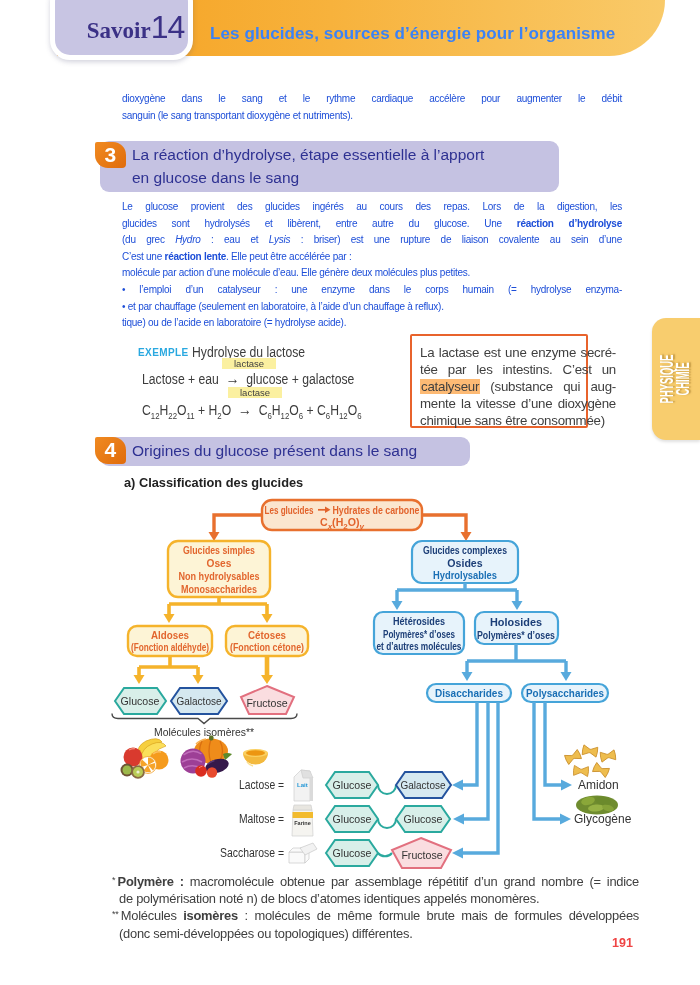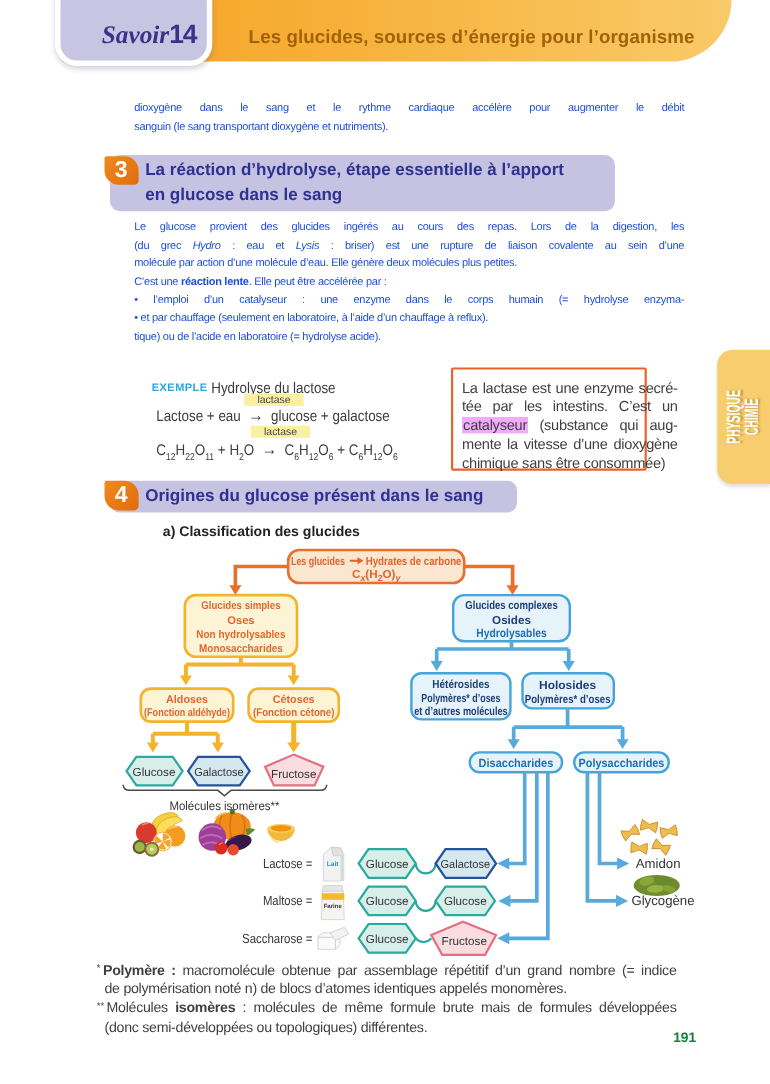--- a/index.html
+++ b/index.html
@@ -3,35 +3,35 @@
 <meta charset="utf-8">
 <title>Savoir 14</title>
 <style>
   html,body{margin:0;padding:0;}
   body{width:700px;height:985px;position:relative;background:#fff;
        font-family:"Liberation Sans",sans-serif;color:#3f3f3f;overflow:hidden;}
   .abs{position:absolute;}
   
   .banner{left:57px;top:0;width:608px;height:56px;border-radius:0 0 60px 0;
           background:linear-gradient(90deg,#f5a01f 0%,#f7b23c 45%,#f9ca69 100%);}
-  .banner-title{left:210px;top:24px;font-size:17px;font-weight:bold;color:#a16207;letter-spacing:.1px;margin-left:16px;}
+  .banner-title{left:210px;top:24px;font-size:17px;font-weight:bold;color:#3b82f6;letter-spacing:.1px;}
   .badge{left:50px;top:-18px;width:133px;height:68px;background:#c8c5e3;border:5px solid #fff;
          border-radius:20px;box-shadow:0 2px 5px rgba(80,80,120,.25);}
   .badge-inner{position:absolute;left:14px;bottom:9px;width:100%;text-align:center;color:#3b3186;white-space:nowrap;}
-  .savoir{font-family:"Liberation Serif",serif;font-style:italic;font-weight:bold;font-size:23px;}
-  .num14{font-size:24px;font-weight:bold;letter-spacing:-1px;}
+  .savoir{font-family:"Liberation Serif",serif;font-weight:bold;font-size:23px;}
+  .num14{font-size:32px;font-weight:normal;letter-spacing:-1px;}
   
   .jline{white-space:normal;text-align:justify;-moz-text-align-last:justify;text-align-last:justify;}
   .body-txt{font-size:10px;line-height:16.6px;color:#1d4ed8;letter-spacing:-0.25px;}
   
   .sec-bg{background:#c5c2e2;border-radius:9px;}
-  .sec-txt{font-weight:bold;font-size:15.5px;color:#2e3192;line-height:23px;}
+  .sec-txt{font-weight:normal;font-size:15.5px;color:#2e3192;line-height:23px;}
   .sec-num{width:30.5px;height:26.5px;border-radius:2px 13px 4px 13px;background:linear-gradient(135deg,#f08a21,#e06c0c);
            color:#fff;font-weight:bold;font-size:21px;text-align:center;line-height:26px;}
-  mark{background:#f0abfc;color:inherit;padding:0 1px;}
+  mark{background:#fdba74;color:inherit;padding:0 1px;}
   .exemple{color:#29a8e0;font-weight:bold;font-size:10px;letter-spacing:.4px;}
   .lactase{font-size:9.5px;background:#fbf0a0;color:#3f3f3f;padding:0 12px;}
   .sqz{white-space:nowrap;transform:scaleX(.87);transform-origin:0 0;}
   sub{font-size:9px;}
   
   .notebox{left:410px;top:334px;width:178px;height:94px;border:2.2px solid #e8632c;border-radius:2px;box-sizing:border-box;}
   .notebox-in{position:absolute;left:8px;top:9px;width:196px;font-size:13.3px;line-height:16.9px;color:#3f3f3f;letter-spacing:-0.25px;}
   
   .tab{left:652px;top:318px;width:48px;height:122px;background:#f8cd6e;border-radius:14px 0 0 14px;
        box-shadow:0 2px 3px rgba(0,0,0,.12);}
@@ -53,23 +53,24 @@
   <div class="jline">dioxygène dans le sang et le rythme cardiaque accélère pour augmenter le débit</div>
   <div>sanguin (le sang transportant dioxygène et nutriments).</div>
 </div>
 
 <div class="abs sec-bg" style="left:100px;top:141px;width:459px;height:51px;"></div>
 <div class="abs sec-txt" style="left:132px;top:143px;">La réaction d’hydrolyse, étape essentielle à l’apport<br>en glucose dans le sang</div>
 <div class="abs sec-num" style="left:95px;top:141.5px;">3</div>
 
 <div class="abs body-txt" style="left:122px;top:199px;width:500px;">
   <div class="jline">Le glucose provient des glucides ingérés au cours des repas. Lors de la digestion, les</div>
+  <div class="jline">glucides sont hydrolysés et libèrent, entre autre du glucose. Une <b>réaction d’hydrolyse</b></div>
   <div class="jline">(du grec <i>Hydro</i>&nbsp;: eau et <i>Lysis</i>&nbsp;: briser) est une rupture de liaison covalente au sein d’une</div>
+  <div>C’est une <b>réaction lente</b>. Elle peut être accélérée par&nbsp;:</div>
   <div>molécule par action d’une molécule d’eau. Elle génère deux molécules plus petites.</div>
-  <div>C’est une <b>réaction lente</b>. Elle peut être accélérée par&nbsp;:</div>
   <div class="jline">• l’emploi d’un catalyseur&nbsp;: une enzyme dans le corps humain (= hydrolyse enzyma-</div>
   <div>• et par chauffage (seulement en laboratoire, à l’aide d’un chauffage à reflux).</div>
   <div>tique) ou de l’acide en laboratoire (= hydrolyse acide).</div>
 </div>
 
 <div class="abs" style="left:138px;top:344px;width:270px;font-size:14px;color:#3c3c3c;">
   <div class="abs exemple" style="left:0;top:3px;">EXEMPLE</div>
   <div class="abs sqz" style="left:54px;top:0;">Hydrolyse du lactose</div>
   <div class="abs lactase" style="left:84px;top:14px;">lactase</div>
   <div class="abs sqz" style="left:4px;top:26px;">Lactose + eau&nbsp;&nbsp;<span style="font-size:16px;">→</span>&nbsp;&nbsp;glucose + galactose</div>
@@ -88,21 +89,21 @@
 </div>
 
 <div class="abs tab">
     <div class="tab-txt">PHYSIQUE<br>CHIMIE</div>
   </div>
 
 <div class="abs sec-bg" style="left:100px;top:437px;width:370px;height:29px;"></div>
 <div class="abs sec-txt" style="left:132px;top:439px;">Origines du glucose présent dans le sang</div>
 <div class="abs sec-num" style="left:95px;top:437px;">4</div>
 
-<div class="abs" style="left:148px;top:475px;font-weight:bold;font-size:12.8px;color:#222;">a) Classification des glucides</div>
+<div class="abs" style="left:124px;top:475px;font-weight:bold;font-size:12.8px;color:#222;">a) Classification des glucides</div>
 
 <svg class="abs" style="left:0;top:495px;" width="700" height="380" viewBox="0 495 700 380" xmlns="http://www.w3.org/2000/svg">
 <defs>
 <g id="bowtie">
   <path d="M-7,-5 Q-8,0 -7,5 L-1,2 Q0,1.5 1,2 L7,5 Q8,0 7,-5 L1,-2 Q0,-1.5 -1,-2 Z" fill="#eebd4e" stroke="#c98e2a" stroke-width="0.8"></path>
 </g>
 </defs>
 <style>
   text{font-family:"Liberation Sans",sans-serif;}
   .ob{fill:#fbe6cf;stroke:#e8702e;stroke-width:2.4;}
@@ -300,20 +301,20 @@
 <g>
   <ellipse cx="597" cy="805" rx="21" ry="9.5" fill="#6f8c2f"></ellipse>
   <ellipse cx="588" cy="801" rx="7" ry="4" fill="#8aa739" transform="rotate(-15 588 801)"></ellipse>
   <ellipse cx="603" cy="801" rx="8" ry="4" fill="#6b8a2c" transform="rotate(10 603 801)"></ellipse>
   <ellipse cx="596" cy="808" rx="8" ry="3.5" fill="#96b244" transform="rotate(-5 596 808)"></ellipse>
   <ellipse cx="608" cy="808" rx="6" ry="3" fill="#85a238" transform="rotate(15 608 808)"></ellipse>
 </g>
 <text x="574" y="823" class="lb">Glycogène</text>
 </svg>
 
-<div class="abs foot" style="left:88px;top:873px;width:527px;">
+<div class="abs foot" style="left:112px;top:873px;width:527px;">
   <div class="jline"><span style="position:relative;top:-3px;font-size:9px;line-height:0;">*</span> <b>Polymère&nbsp;:</b> macromolécule obtenue par assemblage répétitif d’un grand nombre (= indice</div>
   <div style="padding-left:7px;">de polymérisation noté n) de blocs d’atomes identiques appelés monomères.</div>
   <div class="jline"><span style="position:relative;top:-3px;font-size:9px;line-height:0;">**</span> Molécules <b>isomères</b>&nbsp;: molécules de même formule brute mais de formules développées</div>
   <div style="padding-left:7px;">(donc semi-développées ou topologiques) différentes.</div>
 </div>
 
-<div class="abs" style="left:612px;top:936px;font-weight:bold;font-size:12.5px;color:#15803d;text-align:right;">191</div>
+<div class="abs" style="left:612px;top:936px;font-weight:bold;font-size:12.5px;color:#ef4444;text-align:right;">191</div>
 
 </body></html>

